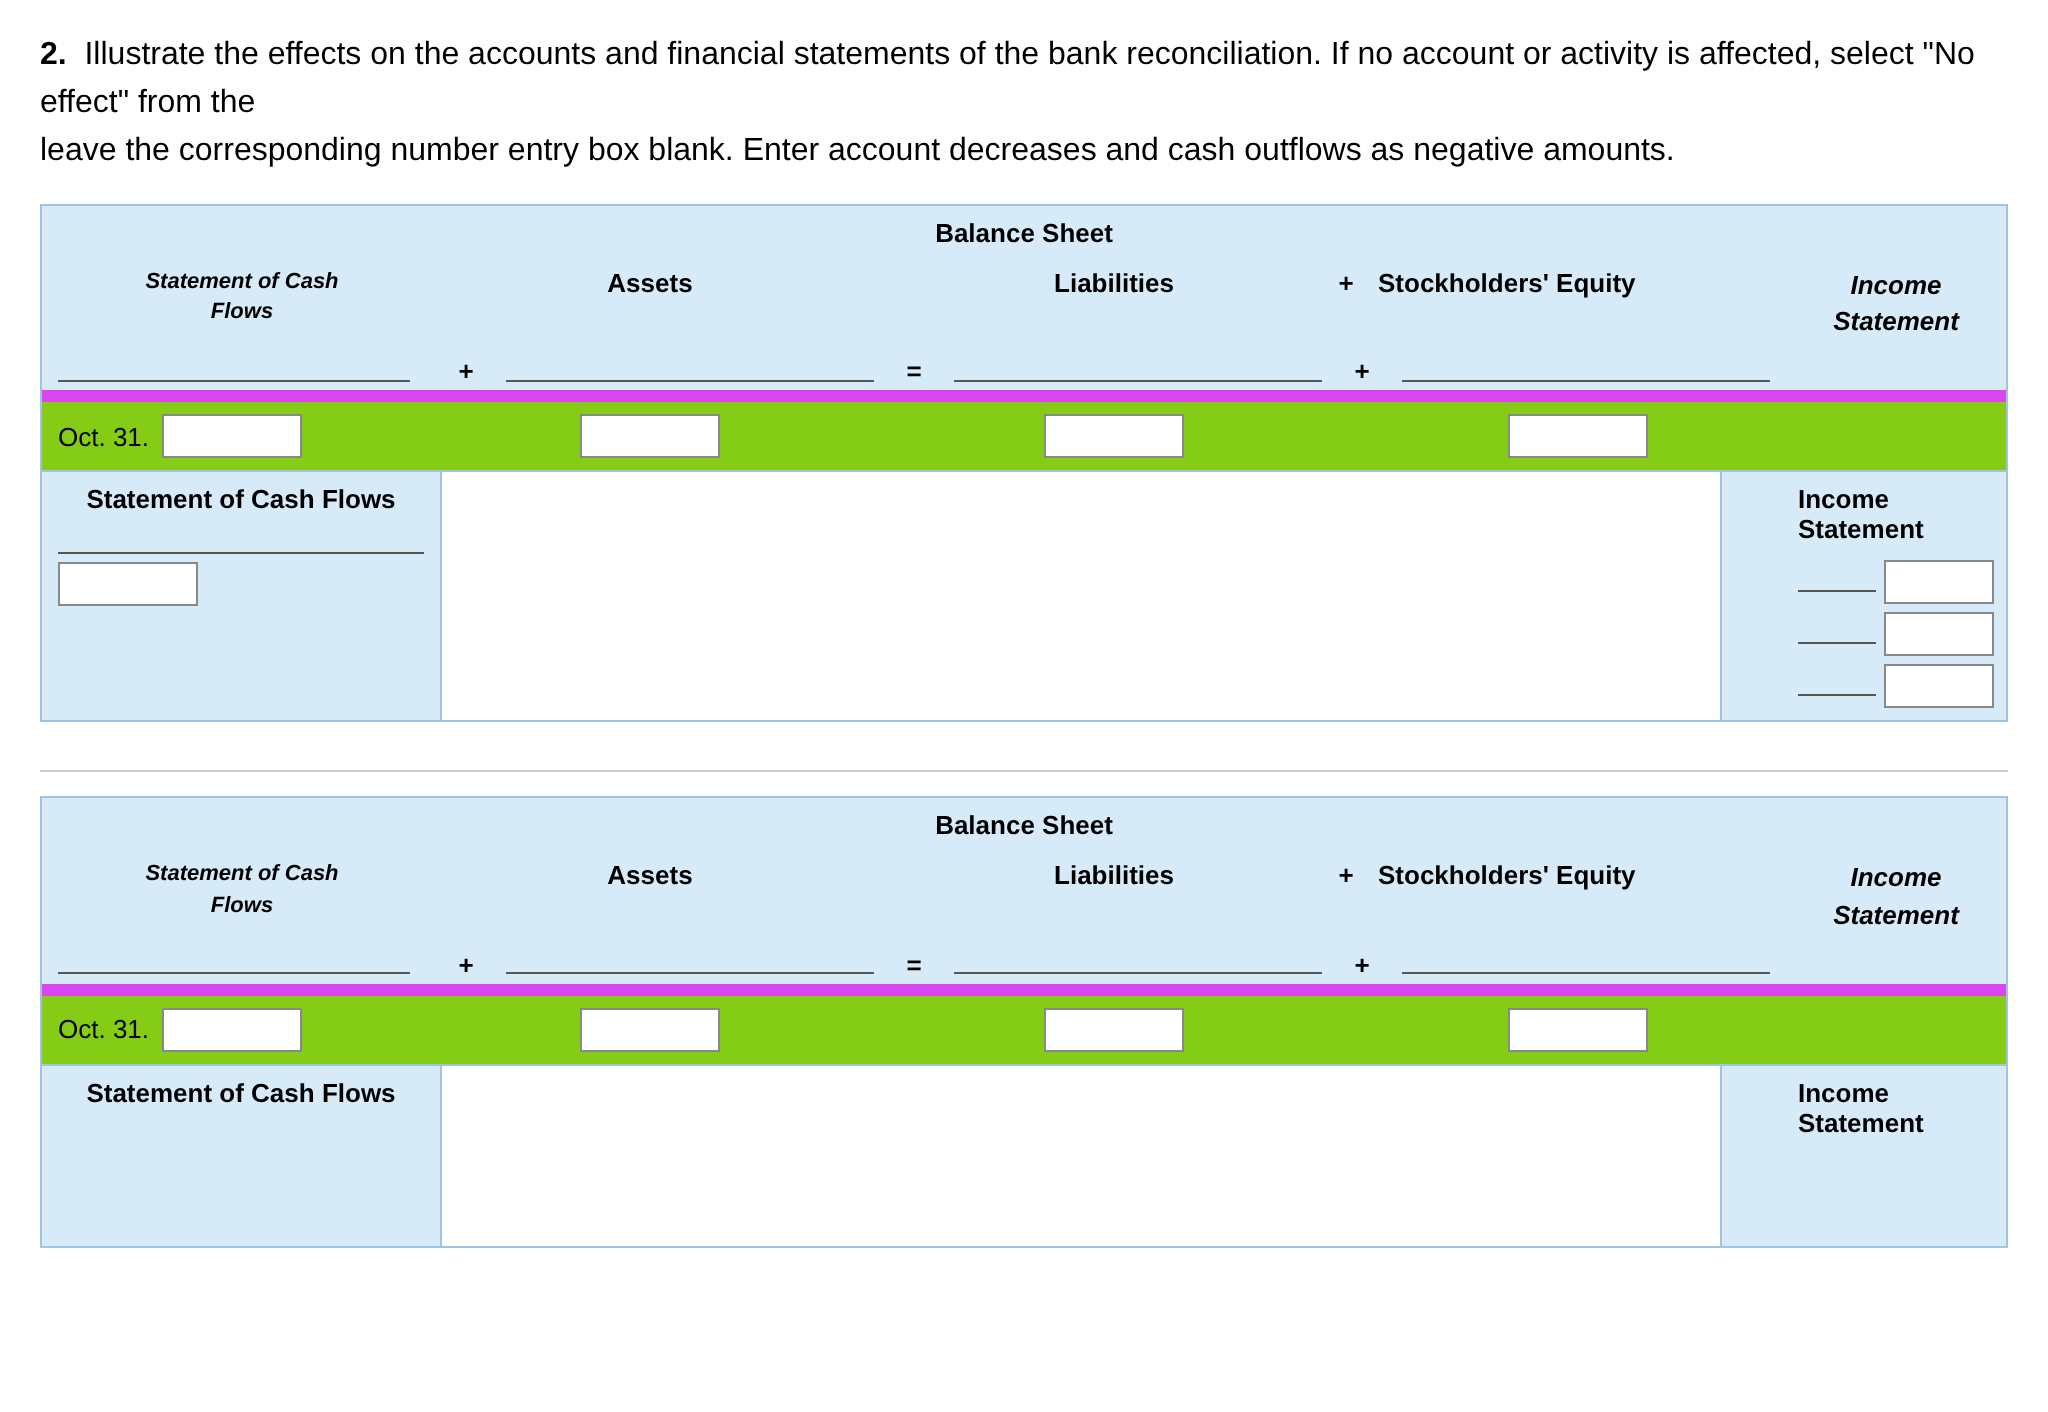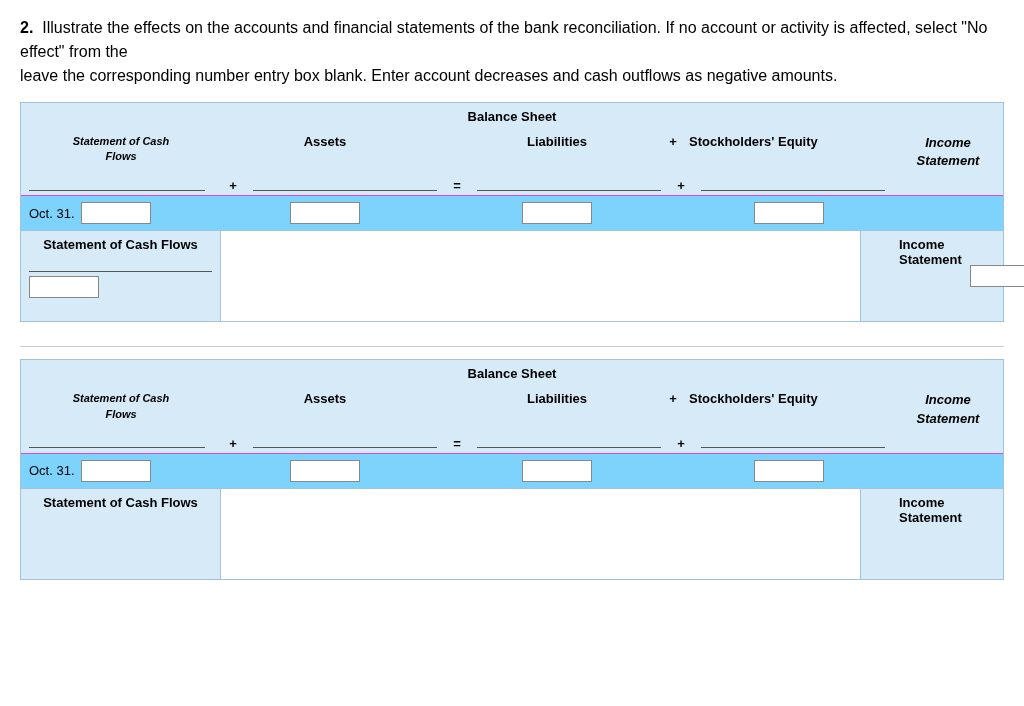--- a/index.html
+++ b/index.html
@@ -188,22 +188,22 @@
 
     
     .data-row {
       display: flex;
       align-items: center;
       background: #d6eaf8;
       padding: 4px 0;
     }
 
     .data-row-bordered {
-      background: #7dd3fc;
-      border-top: 1px solid #d946ef;
+      background: #84cc16;
+      border-top: 6px solid #d946ef;
     }
 
     .cell-scf {
       width: 200px;
       min-width: 200px;
       display: flex;
       align-items: center;
       padding: 2px 8px;
       gap: 6px;
     }
@@ -308,21 +308,21 @@
       border-right: 1px solid #a0c4e0;
       background: #fff;
       min-height: 90px;
     }
 
     .lower-income-col {
       width: 110px;
       min-width: 110px;
       padding: 6px 6px;
       display: flex;
-      flex-direction: row;
+      flex-direction: column;
       gap: 4px;
       margin-left: 32px;
     }
 
     .lower-income-label {
       font-weight: bold;
       font-size: 13px;
       margin-bottom: 4px;
     }
 

